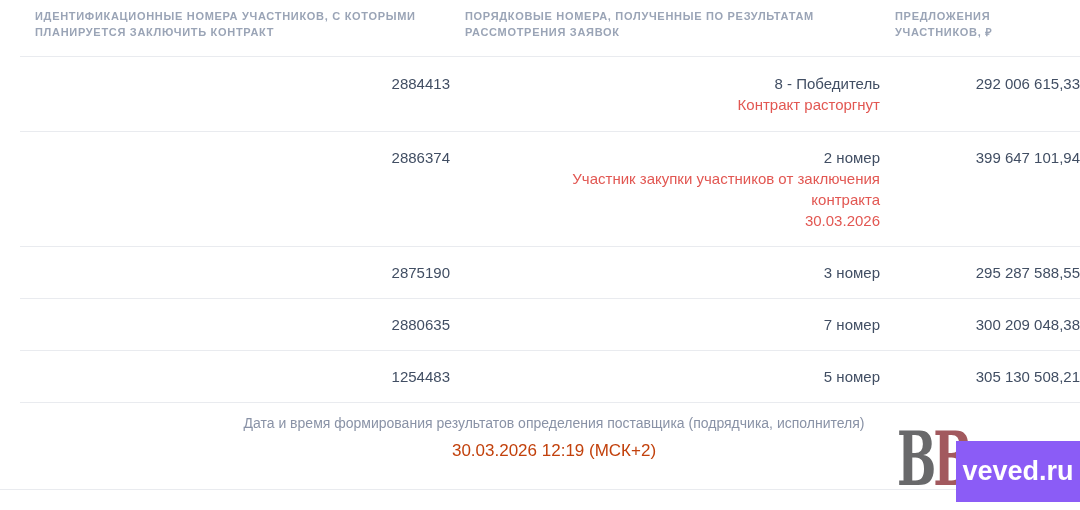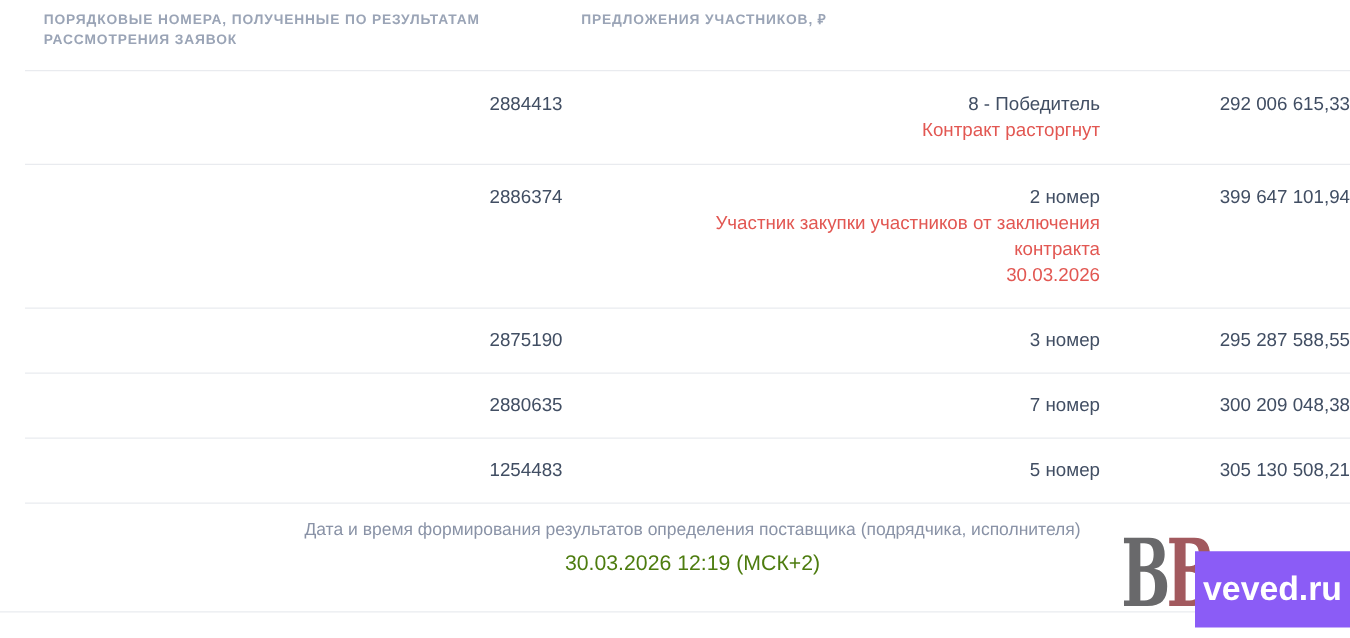--- a/index.html
+++ b/index.html
@@ -49,21 +49,21 @@
     margin-top:10px;
     text-align:center;
   }
   .footer-label{
     color:#8992a6;
     font-size:14px;
     line-height:20px;
   }
   .footer-value{
     margin-top:7px;
-    color:#4d7c0f;
+    color:#c2410c;
     font-size:17px;
     line-height:22px;
   }
   .bottom-divider{
     position:absolute;
     left:0;right:0;top:489px;
     height:1px;
     background:#e9ebef;
   }
   
@@ -97,20 +97,21 @@
     font-weight:bold;
     font-size:27px;
   }
 </style>
 </head>
 <body>
 
 <div class="results-table">
 
   <div class="hrow">
+    <div class="hcell cell">Идентификационные номера участников, с которыми планируется заключить контракт</div>
     <div class="hcell cell">Порядковые номера, полученные по результатам рассмотрения заявок</div>
     <div class="hcell cell">Предложения участников, ₽</div>
   </div>
 
   <div class="row r1">
     <div class="cell id-cell">2884413</div>
     <div class="cell rank-cell">
       <div class="rank">8 - Победитель</div>
       <div class="note">Контракт расторгнут</div>
 

